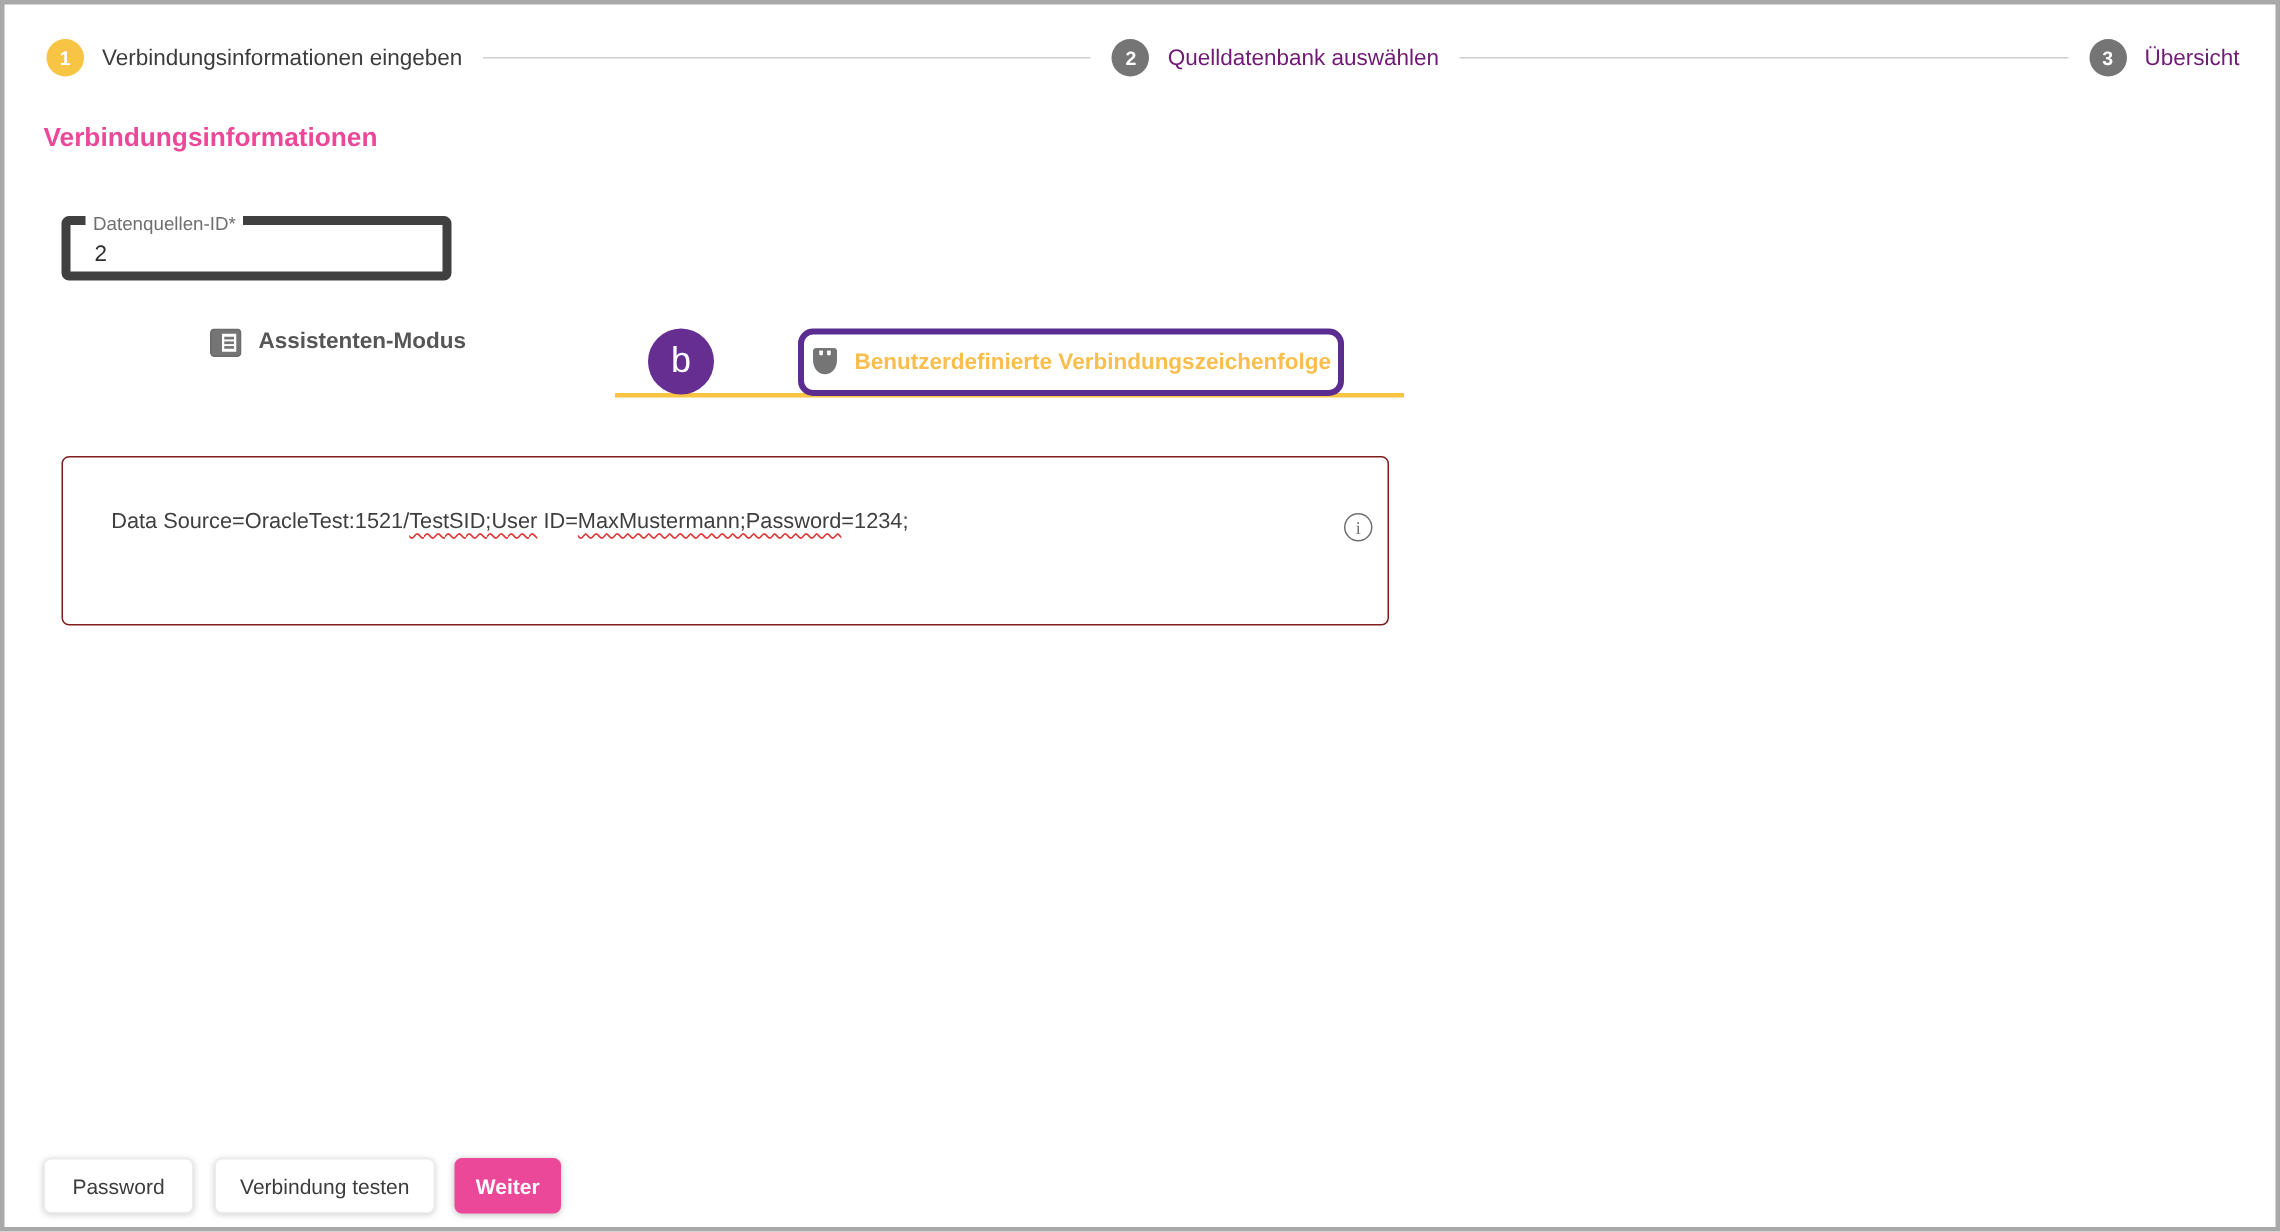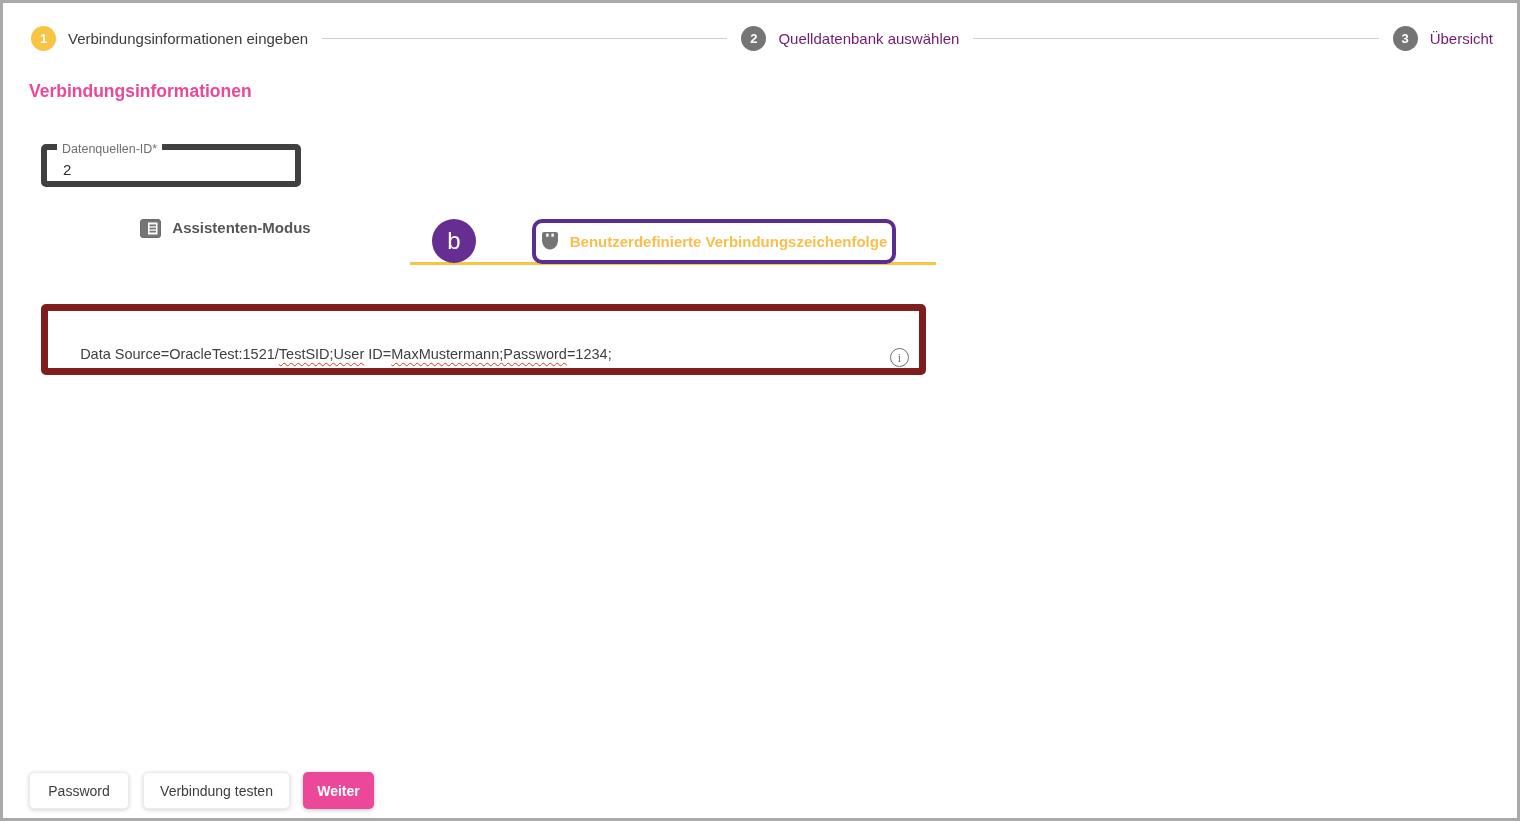--- a/index.html
+++ b/index.html
@@ -73,22 +73,22 @@
   .annotation-circle {
     position:absolute; left:391px; top:0px; width:44px; height:44px;
     border-radius:50%; background:#662e91; z-index:3;
     display:flex; align-items:center; justify-content:center;
     color:#ffffff; font-size:24px; line-height:1;
   }
   .icon-svg { display:block; }
 
   
   .conn-field {
-    position:absolute; left:38px; top:301px; width:885px; height:71px;
-    border:7px solid #7f1d1d; border-radius:5px; background:#fff;
+    position:absolute; left:38px; top:301px; width:885px; height:113px;
+    border:1px solid #7f1d1d; border-radius:5px; background:#fff;
     padding:13px 40px 13px 16px;
     font-size:14.5px; color:#3f3f3f; white-space:pre-wrap; line-height:20px;
   }
   .wavy {
     text-decoration-line:underline;
     text-decoration-style:wavy;
     text-decoration-color:#e0342f;
     text-decoration-thickness:1px;
     text-underline-offset:3px;
   }

